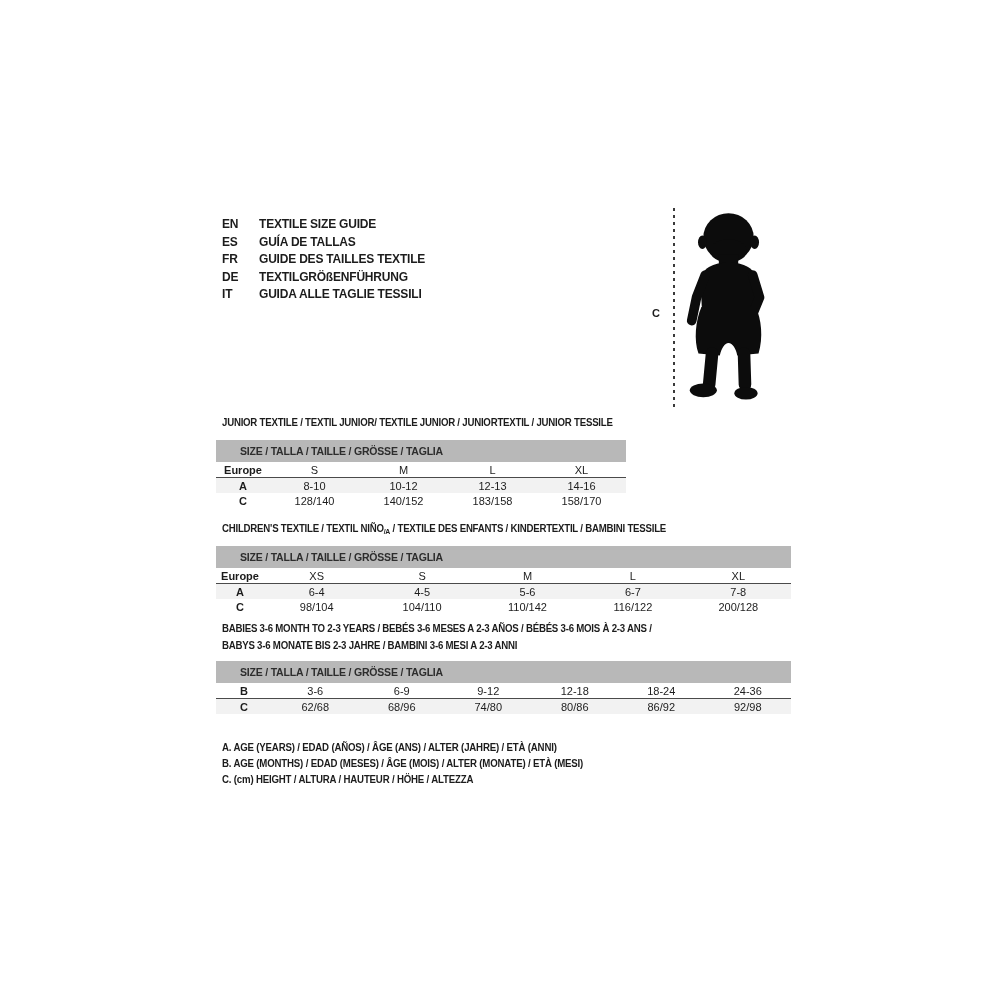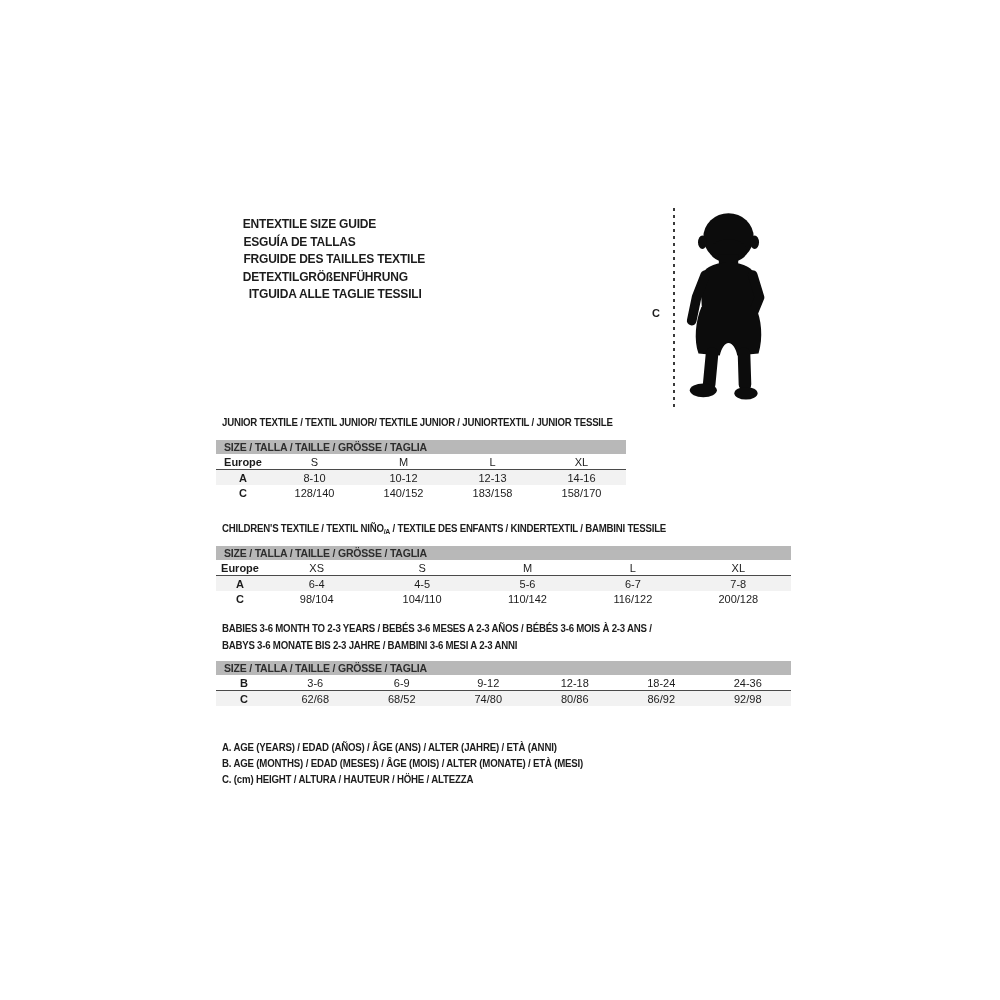--- a/index.html
+++ b/index.html
@@ -2,21 +2,21 @@
 <html><head>
 <meta charset="utf-8">
 <style>
   html,body{margin:0;padding:0;background:#ffffff;}
   .canvas{
     position:relative;width:1000px;height:1000px;background:#ffffff;overflow:hidden;
     font-family:"Liberation Sans",sans-serif;color:#1c1c1c;
   }
   
   .lang-block{position:absolute;left:222px;top:216px;}
-  .lang-row{display:flex;line-height:17.5px;font-size:12px;font-weight:bold;letter-spacing:-0.2px;text-align:right;}
+  .lang-row{display:flex;line-height:17.5px;font-size:12px;font-weight:bold;letter-spacing:-0.2px;}
   .lang-code{width:37px;flex:0 0 37px;}
   
   .dash-line{
     position:absolute;left:673px;top:208px;width:2px;height:201px;
     background:repeating-linear-gradient(to bottom,#3a3a3a 0 3px,transparent 3px 7px);
   }
   .c-label{position:absolute;left:648px;top:307px;width:16px;text-align:center;font-size:11px;font-weight:600;}
   .silhouette{position:absolute;left:683px;top:209px;}
   
   .sec-title{
@@ -25,21 +25,21 @@
   }
   .sub{font-size:7.5px;vertical-align:-2px;}
   
   table.size-table{
     position:absolute;border-collapse:collapse;table-layout:fixed;
     font-size:11px;color:#1c1c1c;
   }
   table.size-table td{height:15px;padding:0;text-align:center;vertical-align:middle;white-space:nowrap;}
   td.lbl{text-align:left;padding-left:6px;font-weight:bold;}
   tr.size-bar td{
-    background:#b8b8b8;color:#2d2d2d;text-align:left;padding-left:8px;height:14px;
+    background:#b8b8b8;color:#2d2d2d;text-align:left;padding-left:24px;height:22px;
     font-size:10.5px;font-weight:600;letter-spacing:-0.2px;
   }
   tr.rule-under td{border-bottom:1.5px solid #4a4a4a;}
   tr.shaded td{background:#f2f2f2;}
   
   .legend{position:absolute;left:222px;top:739px;font-size:10.5px;font-weight:bold;
     letter-spacing:-0.2px;line-height:16px;white-space:nowrap;
     transform:scaleX(0.92);transform-origin:0 0;}
 </style>
 </head>
@@ -191,21 +191,21 @@
       <td>3-6</td>
       <td>6-9</td>
       <td>9-12</td>
       <td>12-18</td>
       <td>18-24</td>
       <td>24-36</td>
     </tr>
     <tr class="shaded">
       <td class="lbl">C</td>
       <td>62/68</td>
-      <td>68/52</td>
+      <td>68/96</td>
       <td>74/80</td>
       <td>80/86</td>
       <td>86/92</td>
       <td>92/98</td>
     </tr>
   </tbody>
     </table>
 
   <div class="legend">
     <div>A. AGE (YEARS) / EDAD (AÑOS) / ÂGE (ANS) / ALTER (JAHRE) / ETÀ (ANNI)</div>

